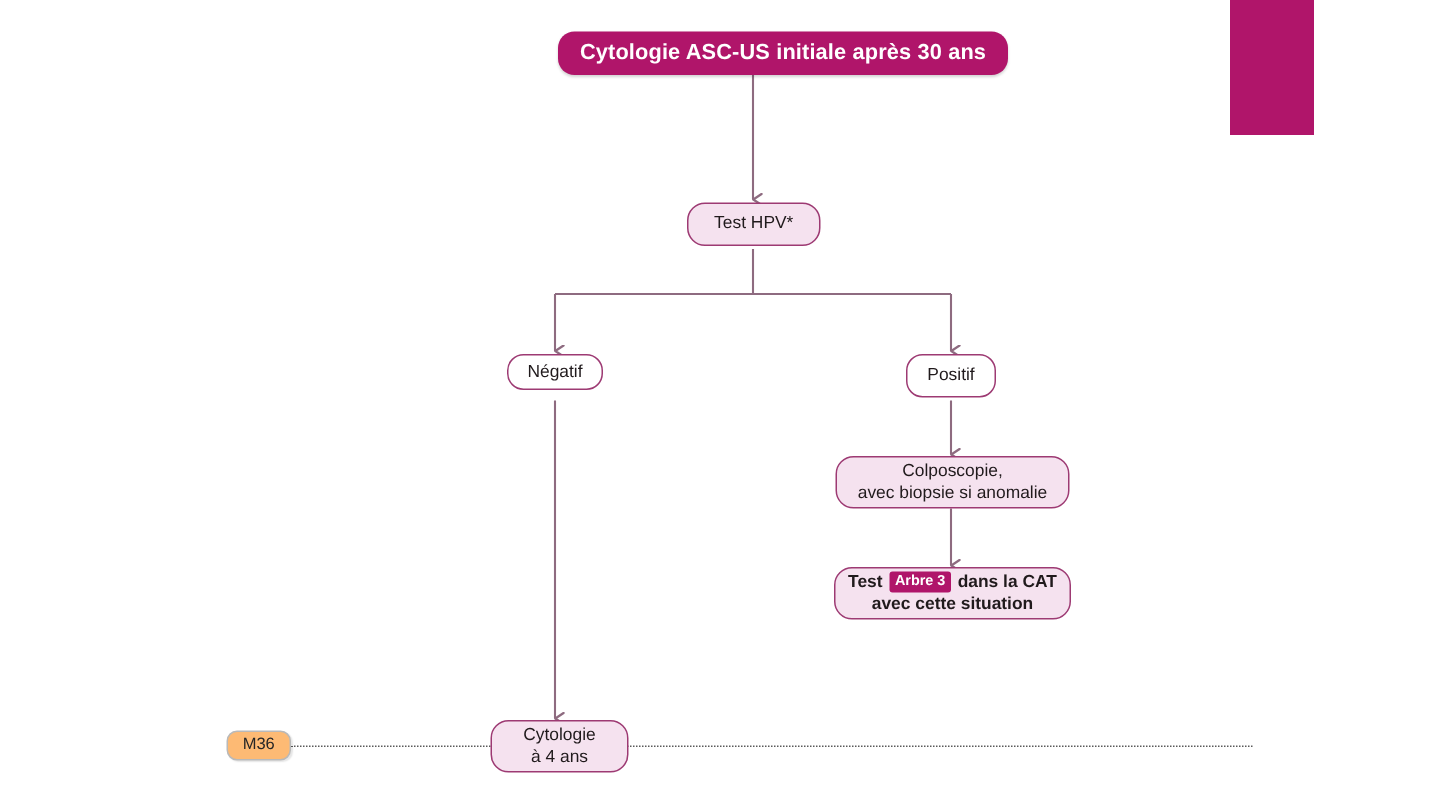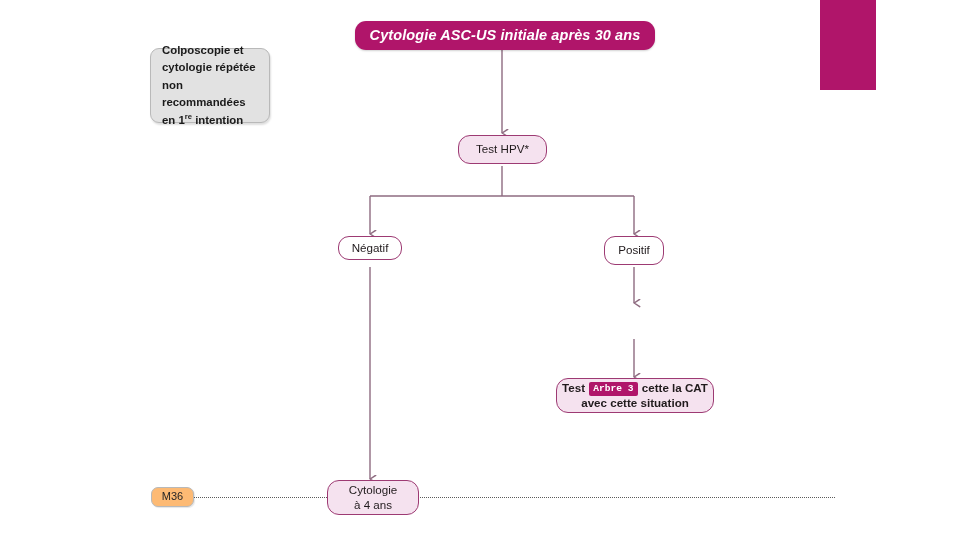--- a/index.html
+++ b/index.html
@@ -48,21 +48,21 @@
   .white{
     background:#ffffff;border:1.4px solid #9d3a73;color:#201a1c;
     font-size:11.6px;border-radius:11px;
   }
 
   
   .chip{
     display:inline-block;background:#B0156A;color:#ffffff;
     font-size:9.6px;font-weight:bold;line-height:1.25;
     padding:1px 4px 1px 4px;border-radius:2px;
-    vertical-align:1px;margin:0 1px;font-family:Liberation Mono, monospace;
+    vertical-align:1px;margin:0 1px;
   }
 
   
   .tltag{
     background:#fdba74;border:1px solid #b9b9b9;border-radius:7px;
     font-size:11px;color:#262626;
     box-shadow:1px 1px 1px rgba(0,0,0,.10);
   }
 
   
@@ -104,43 +104,41 @@
       <path d="M634,339 L634,377" marker-end="url(#ah)"></path>
 
       <path d="M370,267 L370,479" marker-end="url(#ah)"></path>
     </g>
   </svg>
 
   <div class="timeline" style="left:193px;top:497px;width:642px;"></div>
 
   <div class="node tltag" style="left:151px;top:487px;width:43px;height:20px;">M36</div>
 
-  <div class="node banner" style="left:355px;top:21px;width:300px;height:29px;font-style:italic;">Cytologie ASC-US initiale après 30 ans</div>
+  <div class="node banner" style="left:372px;top:21px;width:300px;height:29px;">Cytologie ASC-US initiale après 30 ans</div>
 
-  <div class="node note" style="left:150px;top:48px;width:120px;height:75px;">
-    <div>
-      <div>Colposcopie et</div>
-      <div>cytologie répétée</div>
-      <div>non recommandées</div>
-      <div><span>en 1</span><sup>re</sup><span> intention</span></div>
-    </div>
-  </div>
 
   <div class="node pink" style="left:458px;top:135px;width:89px;height:29px;">Test HPV*</div>
 
   <div class="node white" style="left:338px;top:236px;width:64px;height:24px;">Négatif</div>
 
   <div class="node white" style="left:604px;top:236px;width:60px;height:29px;text-align:center;">Positif</div>
 
+  <div class="node pink" style="left:557px;top:304px;width:156px;height:35px;">
+    <div>
+      <div>Colposcopie,</div>
+      <div>avec biopsie si anomalie</div>
+    </div>
+  </div>
 
   <div class="node pink strongtext" style="left:556px;top:378px;width:158px;height:35px;">
     <div>
       <div><span>Test</span>
         <span class="chip">Arbre 3</span>
-        <span>cette la CAT</span></div>
+        <span>dans la CAT</span></div>
       <div>avec cette situation</div>
     </div>
   </div>
 
   <div class="node pink" style="left:327px;top:480px;width:92px;height:35px;">
     <div>
       <div>Cytologie</div>
       <div>à 4 ans</div>
     </div>
   </div>

